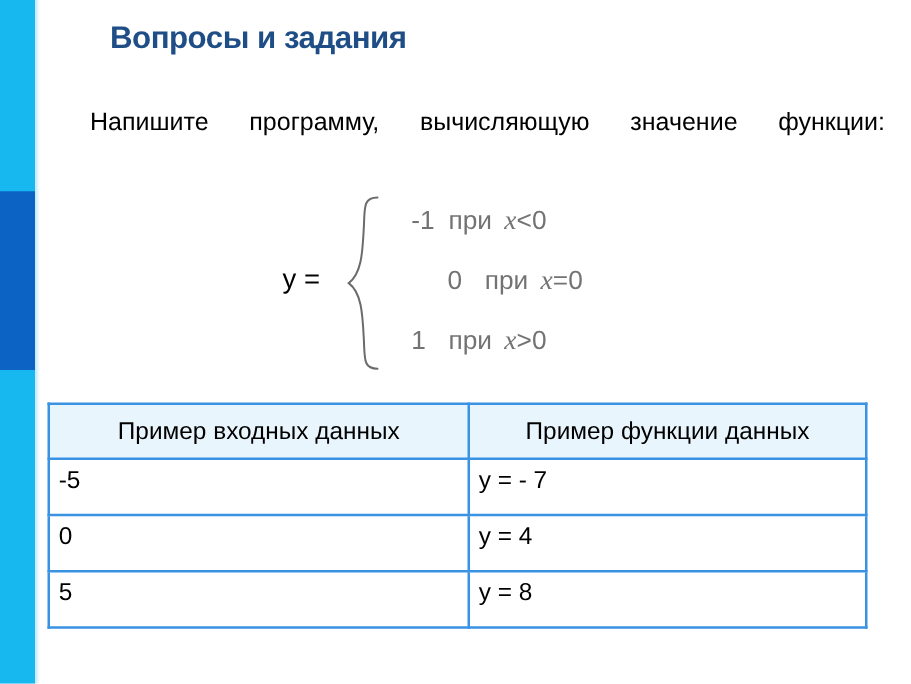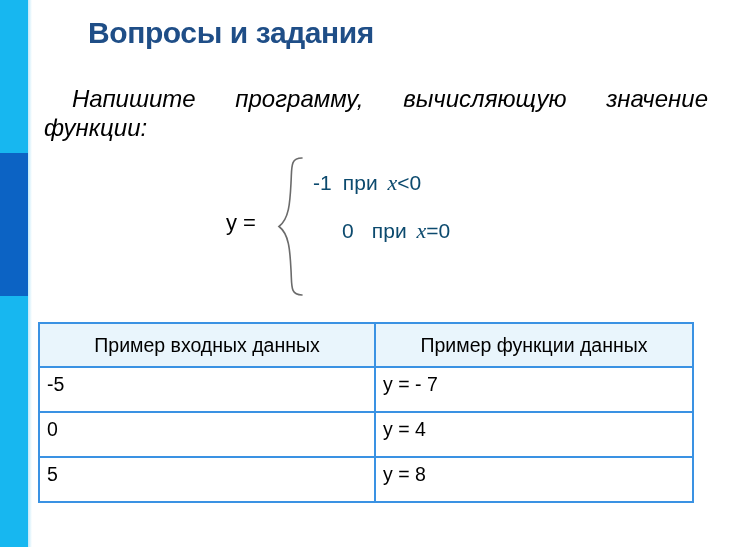--- a/index.html
+++ b/index.html
@@ -40,41 +40,40 @@
     width: 4px;
     height: 547px;
     background: linear-gradient(to right, #bfe9fa, #ffffff);
   }
 
   
   .slide-title {
     position: absolute;
     left: 88px;
     top: 16px;
-    font-size: 30px;
+    font-size: 25px;
     font-weight: bold;
     color: #1F4E87;
     letter-spacing: -0.4px;
     font-family: "Liberation Sans", sans-serif;
     white-space: nowrap;
   }
 
   
   .intro-text {
     position: absolute;
     left: 44px;
     top: 84px;
     width: 664px;
-    font-size: 24px;
+    font-size: 20px;
     line-height: 29px;
     color: #000000;
     text-align: justify;
     text-indent: 28px;
     font-family: "Liberation Sans", sans-serif;
-    font-style: italic;
   }
   .intro-text::after {
     content: "";
     display: inline-block;
     width: 100%;
   }
 
   
   .formula-block {
     position: absolute;
@@ -100,26 +99,26 @@
   }
   .formula-rows {
     position: absolute;
     left: 86px;
     top: 0;
     width: 210px;
     height: 143px;
   }
   .formula-row {
     position: absolute;
-    left: 1px;
+    left: 17px;
     width: 210px;
     height: 30px;
-    line-height: 40px;
+    line-height: 26px;
     font-size: 21px;
-    color: #0c4a6e;
+    color: #737373;
     white-space: nowrap;
     font-family: "Liberation Sans", sans-serif;
   }
   .formula-row.r0 { top: 8px; }
   .formula-row.r1 { top: 56px; margin-left: 29px; }
   .formula-row.r2 { top: 104px; }
   .formula-row .val  { display: inline-block; min-width: 22px; }
   .formula-row .when { padding: 0 4px 0 2px; }
   .formula-row .cond {
     font-family: "Liberation Serif", serif;
@@ -193,20 +192,25 @@
       <span class="when">при</span>
       <span class="cond"><span>x</span><span class="op">&lt;</span><span class="op">0</span></span>
     </div>
 
     <div class="formula-row r1">
       <span class="val">0</span>
       <span class="when">при</span>
       <span class="cond"><span>x</span><span class="op">=</span><span class="op">0</span></span>
     </div>
 
+    <div class="formula-row r2">
+      <span class="val">1</span>
+      <span class="when">при</span>
+      <span class="cond"><span>x</span><span class="op">&gt;</span><span class="op">0</span></span>
+    </div>
 
   </div>
 </div>
 
 <table class="examples-table">
   <colgroup>
       <col class="c0">
       <col class="c1">
     </colgroup>
   <thead>

